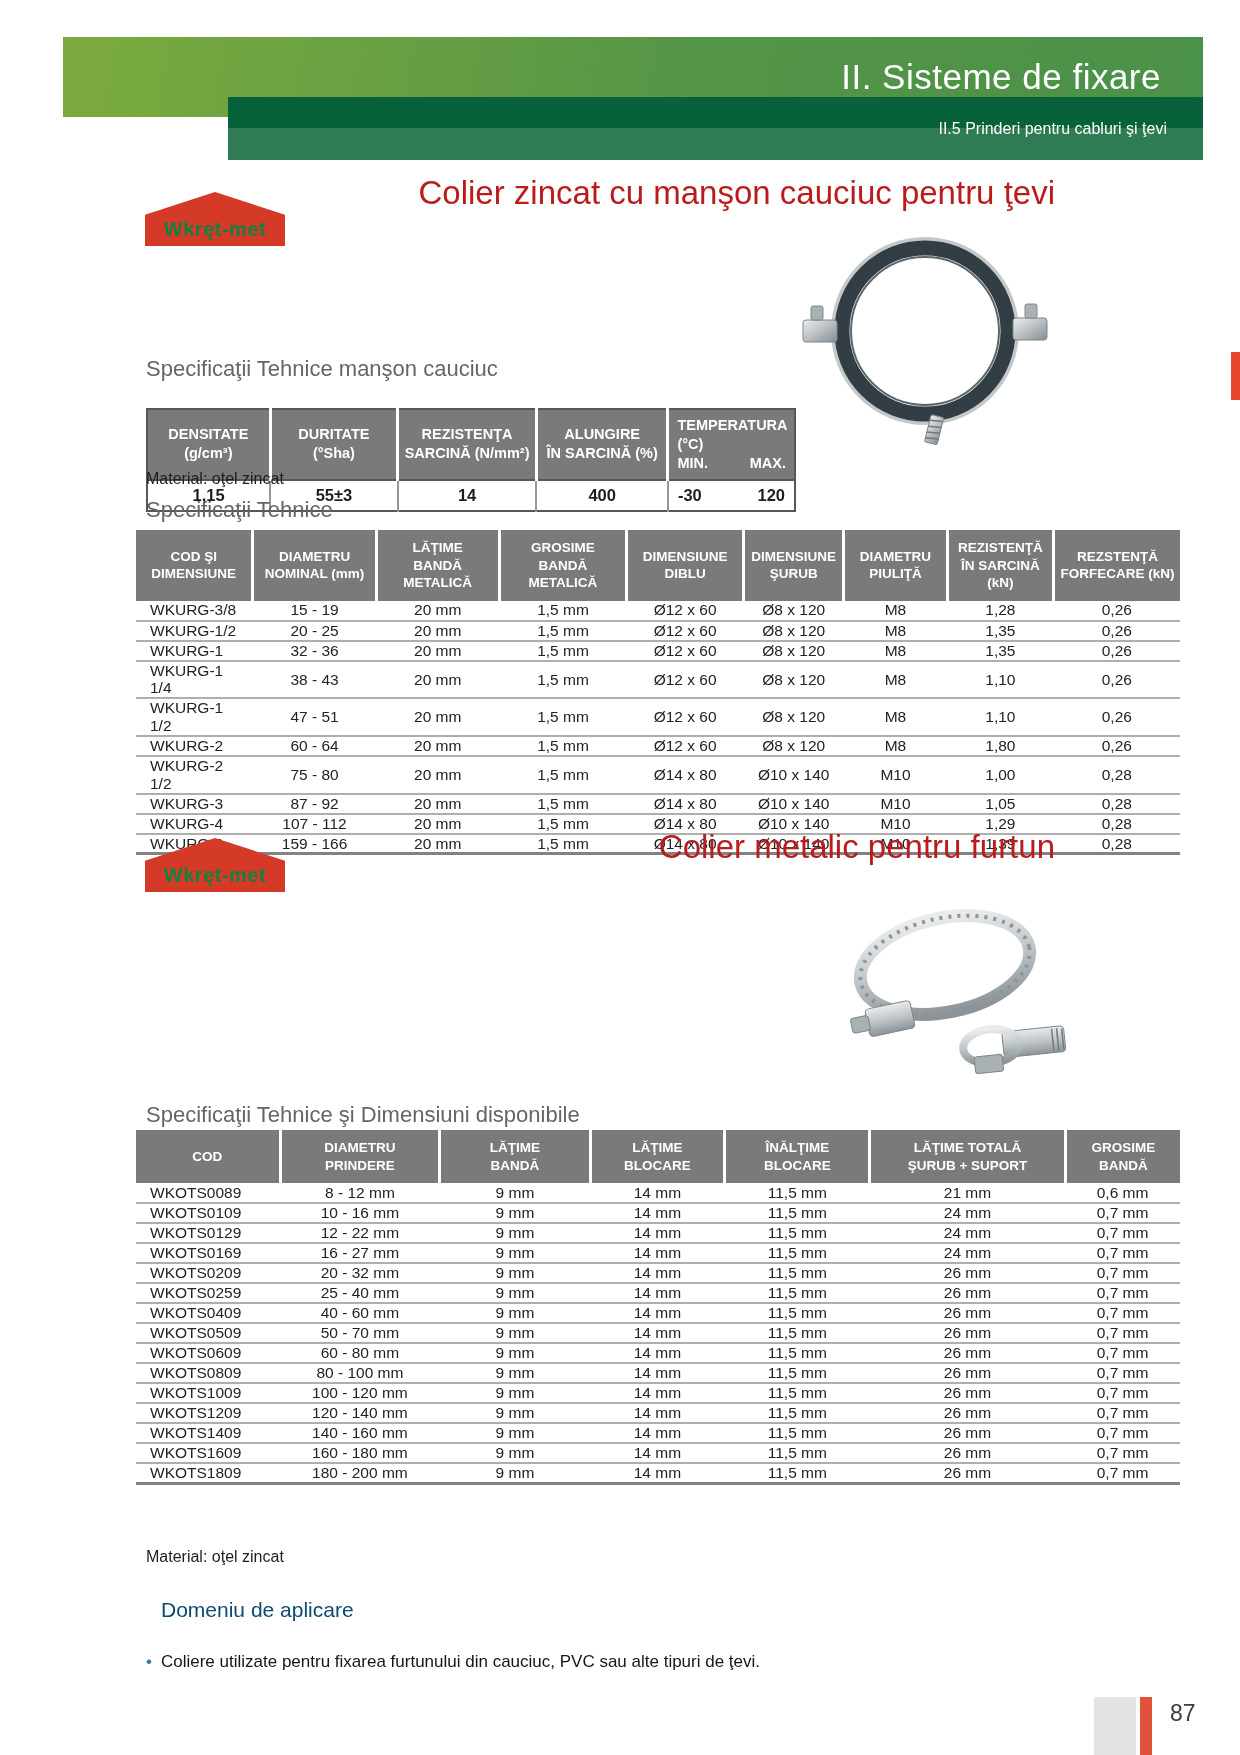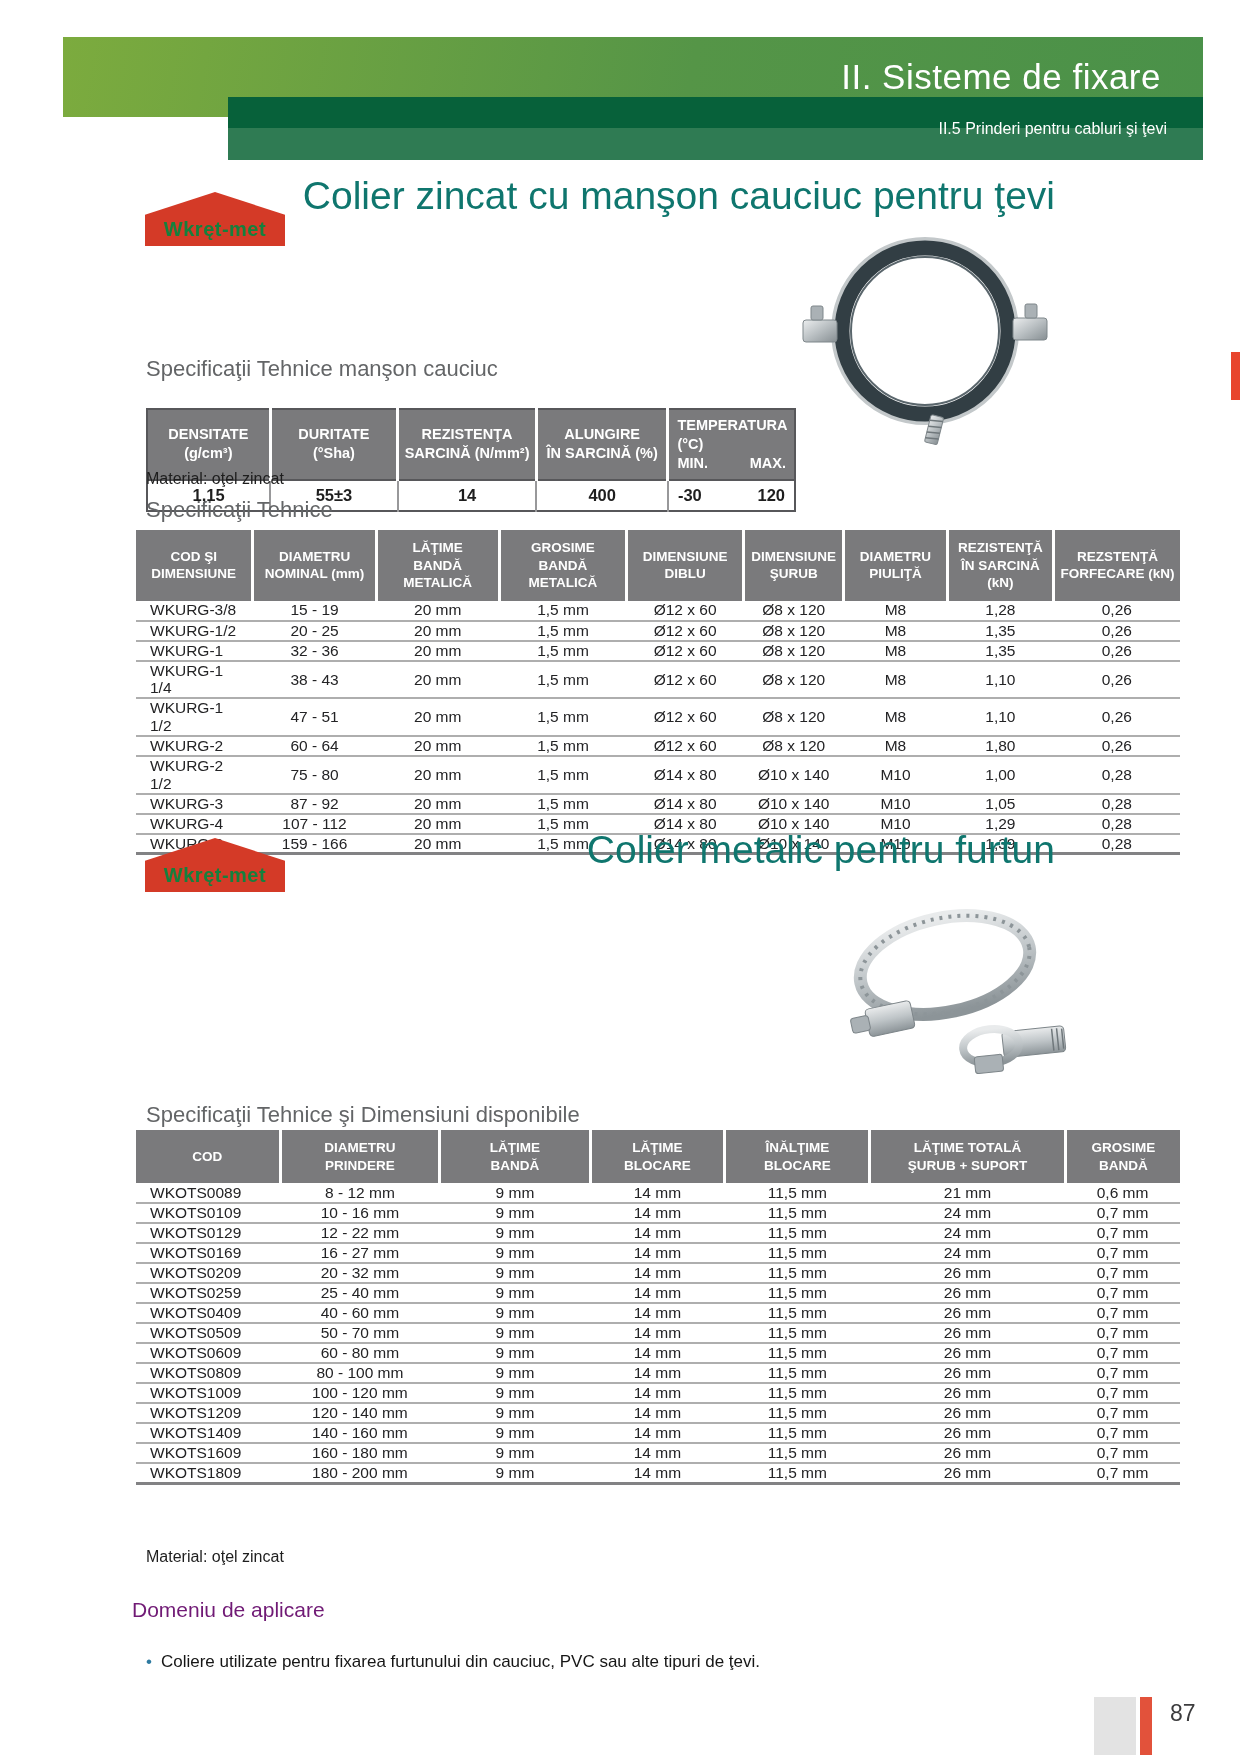--- a/index.html
+++ b/index.html
@@ -32,21 +32,21 @@
     clip-path:polygon(0 42%, 50% 0, 100% 42%, 100% 100%, 0 100%);
   }
   .logo-text {
     position:absolute; left:0; right:0; bottom:5px; text-align:center;
     color:#15803d; font-size:20px; font-weight:bold; letter-spacing:0.5px;
   }
   .logo1 { left:145px; top:192px; }
   .logo2 { left:145px; top:838px; }
 
   
-  .product-title { right:185px; font-size:39px; color:#0f766e; white-space:nowrap; }
+  .product-title { right:185px; font-size:33px; color:#b91c1c; white-space:nowrap; }
   .title1 { top:174px; }
   .title2 { top:828px; }
   .section-heading { left:146px; font-size:22px; color:#636567;text-align:center; }
   .material-note { left:146px; font-size:16px; color:#1e1e1e; }
 
   
   .mini-wrap { left:146px; top:372px; width:650px;margin-top:36px; }
   table.mini-table { width:100%; border-collapse:collapse; border:2px solid #57575a; table-layout:fixed; }
   .mini-table th {
     background:#7a7a7c; color:#fff; font-size:14.5px; font-weight:bold;
@@ -73,21 +73,21 @@
   }
   .big-table th:first-child { border-left:none; }
   .big-table td {
     font-size:15.5px; color:#232325; text-align:center; height:20px;
     padding:0 4px; border-bottom:2px solid #aeaeae; line-height:1.15; background:#fff;
   }
   .big-table td.left { text-align:left; padding-left:14px; }
   .big-table tbody tr:last-child td { border-bottom:3px solid #828284; }
 
   
-  .domain-heading { left:132px; top:1598px; font-size:21px; color:#701a75; }
+  .domain-heading { left:161px; top:1598px; font-size:21px; color:#0c4a6e; }
   .bullet-line { left:146px; top:1652px; font-size:17px; color:#161616; display:flex; align-items:baseline; }
   .bullet-dot { color:#2d7aa0; margin-right:9px; font-size:17px; }
   .footer-gray { left:1094px; top:1697px; width:42px; height:58px; background:#e3e3e3; }
   .footer-red  { left:1140px; top:1697px; width:12px; height:58px; background:#e2523b; }
   .page-number { left:1170px; top:1700px; font-size:23px; color:#3c3c3e; }
 
   .product-img { pointer-events:none; }
 </style>
 </head>
 <body>

